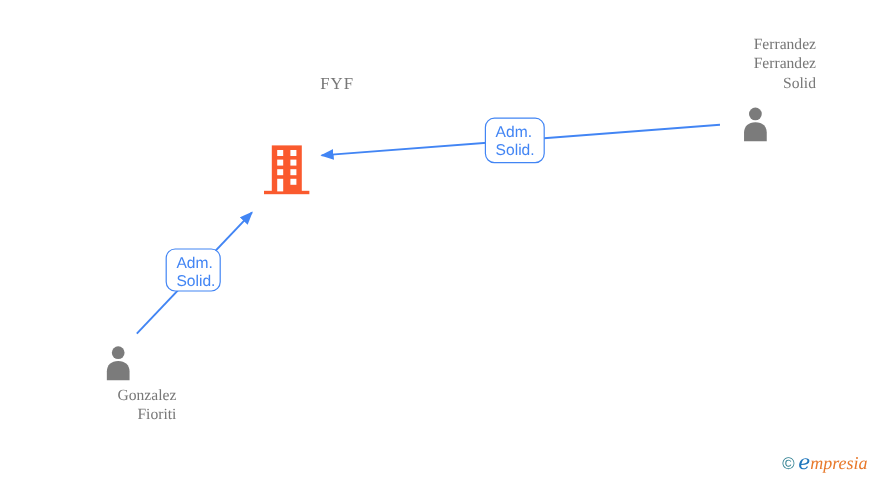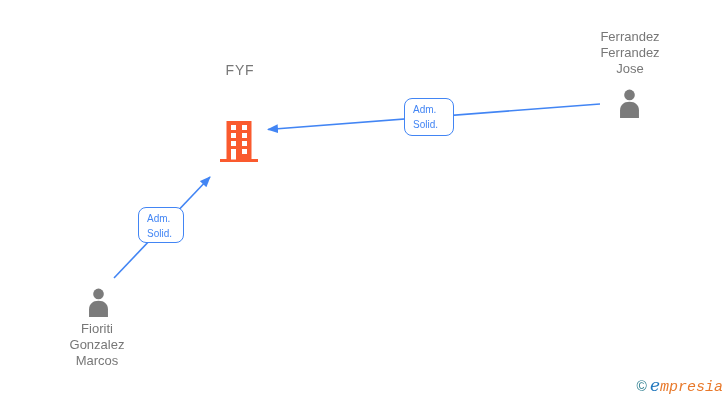--- a/index.html
+++ b/index.html
@@ -3,45 +3,45 @@
 <meta charset="utf-8">
 <style>
   html,body { margin:0; padding:0; background:#fff; }
   .canvas {
     position:relative; width:728px; height:400px; background:#ffffff;
     font-family:"Liberation Sans", sans-serif; overflow:hidden;
   }
   .edges-layer { position:absolute; left:0; top:0; width:728px; height:400px; pointer-events:none; }
   .edge-line { stroke:#4285F4; stroke-width:1.6; fill:none; }
 
-  .node-label { position:absolute; color:#777777; text-align:center; }
+  .node-label { position:absolute; color:#777777; text-align:right;font-family:Liberation Serif, serif; }
   .company-label { left:185px; top:62px; width:110px; font-size:14px; line-height:17px; letter-spacing:0.8px; }
   .company-label .ln { white-space:pre; }
   .person-label { font-size:13px; line-height:16px; }
   .label-ferrandez { left:580px; top:29px; width:100px; }
   .label-fioriti  { left:47px;  top:321px; width:100px; }
 
   .icon-abs { position:absolute; }
   .building-icon-wrap { left:220px; top:121px; width:38px; height:41px; }
   .person-icon-ferrandez { left:615px; top:88px; width:29px; height:30px; }
   .person-icon-fioriti   { left:84px;  top:287px; width:29px; height:30px; }
 
   .edge-label {
     position:absolute; box-sizing:border-box; background:#ffffff;
     border:1.5px solid #4285F4; border-radius:8px;
-    color:#4285F4; font-size:10px; line-height:15px;
+    color:#4285F4; font-size:13px; line-height:15px;
     padding:3px 0 0 8px; text-align:left;
   }
   .edge-label-1 { left:404px; top:98px;  width:50px; height:38px; }
   .edge-label-2 { left:138px; top:207px; width:46px; height:36px; }
 
   .footer-logo { position:absolute; right:5px; bottom:4px; font-size:15px; white-space:nowrap; }
   .logo-copyright { color:#2E7F90; font-style:normal; font-size:14px; margin-right:3px; }
   .logo-e    { color:#2077BD; font-family:"DejaVu Serif", serif; font-style:italic; font-size:17px; }
-  .logo-rest { color:#E8792B; font-family:Liberation Mono, monospace; font-style:italic; font-size:15px; }
+  .logo-rest { color:#E8792B; font-family:Liberation Serif, serif; font-style:italic; font-size:15px; }
 
   .node-hit { position:absolute; cursor:pointer; }
 </style>
 </head>
 <body>
 
 <div class="canvas">
 
   <svg class="edges-layer" width="728" height="400" viewBox="0 0 728 400">
     <defs>
@@ -78,39 +78,38 @@
       <rect x="22" y="20" width="5" height="5" fill="#ffffff"></rect>
       <rect x="22" y="28" width="5" height="5" fill="#ffffff"></rect>
       <rect x="11" y="28" width="5" height="10.5" fill="#ffffff"></rect>
     </svg>
   </div>
 
   <div class="node-hit" style="left:580px; top:29px; width:100px; height:90px;"></div>
   <div class="node-label person-label label-ferrandez">
     <div>Ferrandez</div>
     <div>Ferrandez</div>
-    <div>Jose</div>
+    <div>Solid</div>
   </div>
   <div class="icon-abs person-icon-ferrandez">
     <svg width="29" height="30" viewBox="0 0 24 26">
       <circle cx="12" cy="6" r="4.6" fill="#7B7B7B"></circle>
       <path d="M12 12 C7 12 3.8 15 3.8 19.5 L3.8 26 L20.2 26 L20.2 19.5 C20.2 15 17 12 12 12 Z" fill="#7B7B7B"></path>
     </svg>
   </div>
 
   <div class="node-hit" style="left:47px; top:287px; width:100px; height:82px;"></div>
   <div class="icon-abs person-icon-fioriti">
     <svg width="29" height="30" viewBox="0 0 24 26">
       <circle cx="12" cy="6" r="4.6" fill="#7B7B7B"></circle>
       <path d="M12 12 C7 12 3.8 15 3.8 19.5 L3.8 26 L20.2 26 L20.2 19.5 C20.2 15 17 12 12 12 Z" fill="#7B7B7B"></path>
     </svg>
   </div>
   <div class="node-label person-label label-fioriti">
+    <div>Gonzalez</div>
     <div>Fioriti</div>
-    <div>Gonzalez</div>
-    <div>Marcos</div>
   </div>
 
   <div class="footer-logo">
     <span class="logo-copyright">©</span><span class="logo-e">e</span><span class="logo-rest">mpresia</span>
   </div>
 
 </div>
 
 </body></html>

